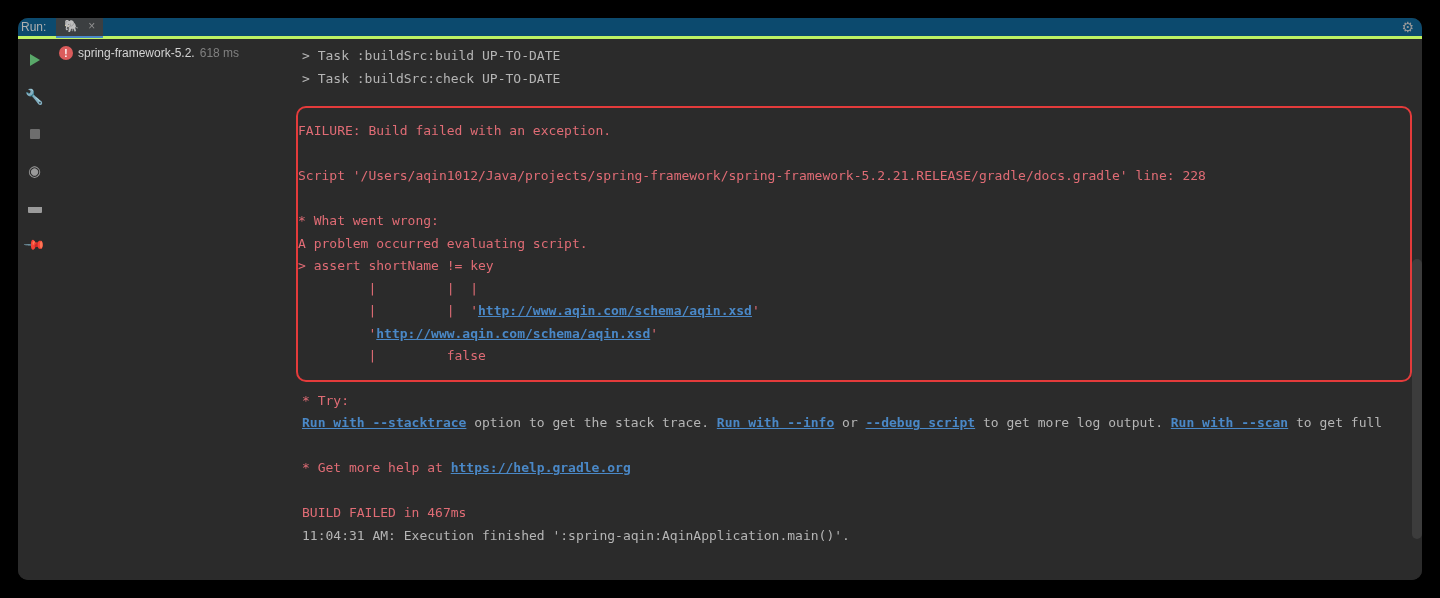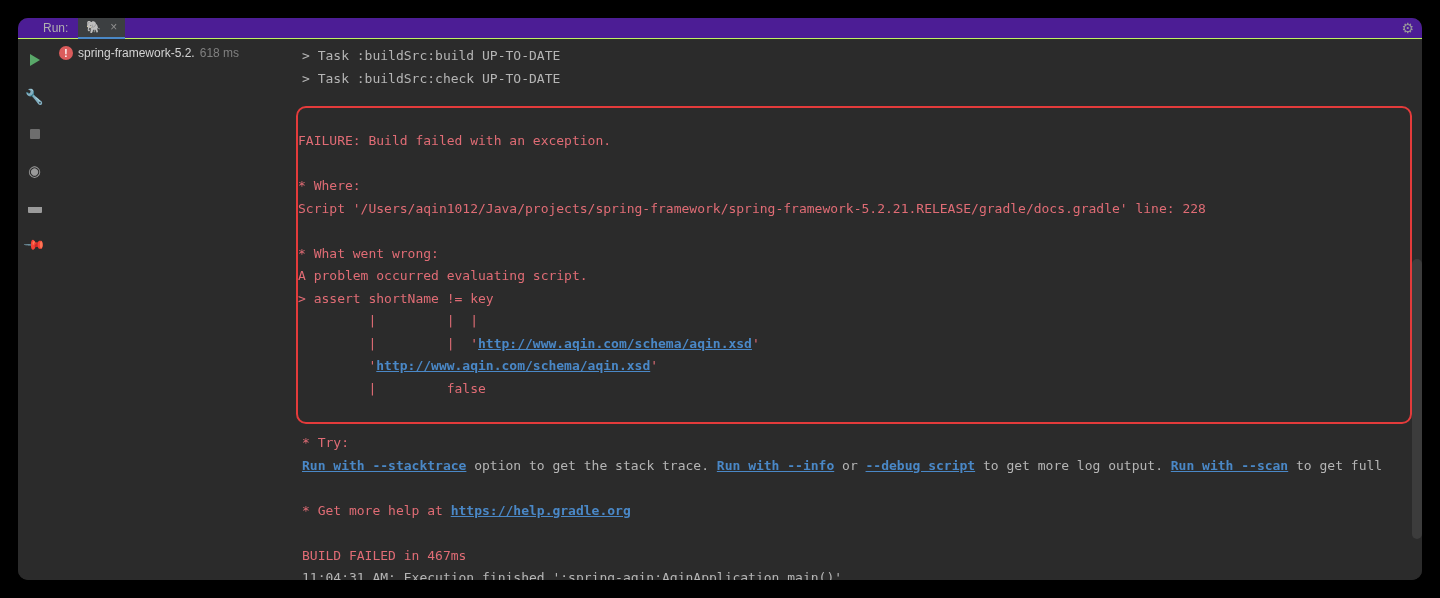--- a/index.html
+++ b/index.html
@@ -14,26 +14,26 @@
     .window {
       background: #2b2b2b;
       border-radius: 10px;
       width: 100%;
       height: 100%;
       display: flex;
       flex-direction: column;
       overflow: hidden;
     }
     .tab-bar {
-      background: #4c1d95;
+      background: #0c4a6e;
       height: 21px;
       display: flex;
       align-items: center;
-      padding-left: 25px;
-      border-bottom: 1px solid #bef264;
+      padding-left: 3px;
+      border-bottom: 3px solid #bef264;
     }
     .tab-bar-label {
       color: #b0b0b0;
       font-size: 12px;
       margin-right: 10px;
     }
     .tab {
       background: #3c3f41;
       height: 21px;
       display: flex;
@@ -156,21 +156,21 @@
       font-size: 13px;
       line-height: 22.5px;
       color: #b5b5b5;
       overflow-y: auto;
       position: relative;
     }
     .console-line { white-space: pre; }
     .error-box {
       border: 2px solid #e43b3b;
       border-radius: 10px;
-      padding: 22px 0;
+      padding: 12px 0;
       margin: 16px 0 8px -6px;
     }
     .err-text { color: #e06c75; }
     .link-text {
       color: #4a88c7;
       text-decoration: underline;
       cursor: pointer;
       font-weight: bold;
     }
     .scrollbar-track {
@@ -226,21 +226,20 @@
       </div>
     </div>
 
     <div class="console">
       <div class="console-line">&gt; Task :buildSrc:build UP-TO-DATE</div>
       <div class="console-line">&gt; Task :buildSrc:check UP-TO-DATE</div>
 
       <div class="error-box">
         <div class="console-line err-text">FAILURE: Build failed with an exception.</div>
         <div class="console-line">&nbsp;</div>
-        <div class="console-line err-text">* Where:</div>
         <div class="console-line err-text">Script '/Users/aqin1012/Java/projects/spring-framework/spring-framework-5.2.21.RELEASE/gradle/docs.gradle' line: 228</div>
         <div class="console-line">&nbsp;</div>
         <div class="console-line err-text">* What went wrong:</div>
         <div class="console-line err-text">A problem occurred evaluating script.</div>
         <div class="console-line err-text">&gt; assert shortName != key</div>
         <div class="console-line err-text">         |         |  |</div>
         <div class="console-line err-text"><span>         |         |  '</span><span class="link-text">http://www.aqin.com/schema/aqin.xsd</span><span>'</span></div>
         <div class="console-line err-text"><span>         '</span><span class="link-text">http://www.aqin.com/schema/aqin.xsd</span><span>'</span></div>
         <div class="console-line err-text">         |         false</div>
       </div>

